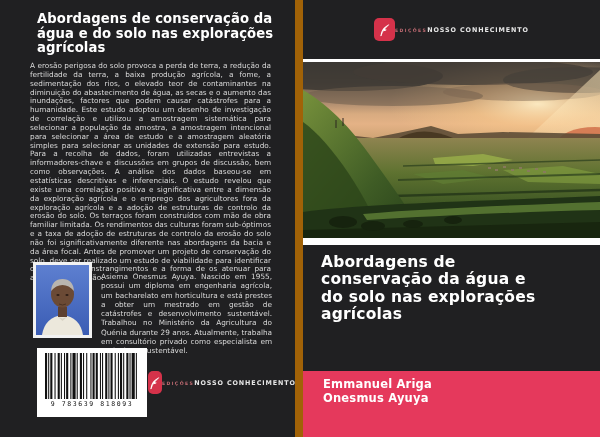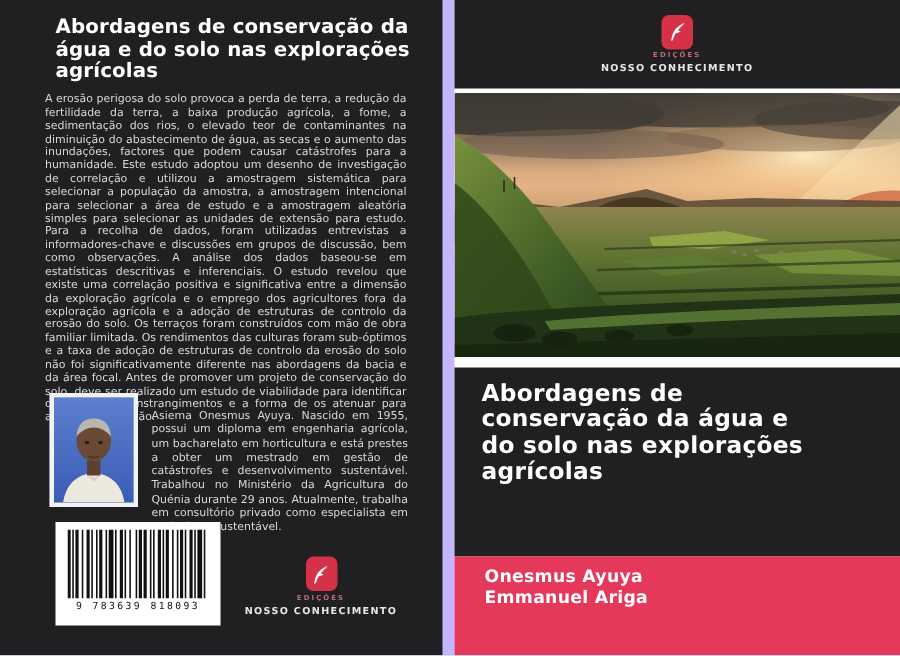--- a/index.html
+++ b/index.html
@@ -1,37 +1,37 @@
 <!DOCTYPE html>
 <html><head>
 <meta charset="utf-8">
 <style>
   html,body{margin:0;padding:0;background:#fff;}
-  .cover{position:relative;width:600px;height:437px;background:#c4b5fd;overflow:hidden;
+  .cover{position:relative;width:600px;height:437px;background:#a16207;overflow:hidden;
          font-family:"DejaVu Sans","Liberation Sans",sans-serif;}
 
   
   .back-panel{position:absolute;left:0;top:0;width:295px;height:437px;background:#202022;}
   .back-title{position:absolute;left:37px;top:12px;width:252px;margin:0;color:#ffffff;
               font-size:13.2px;line-height:14.6px;font-weight:bold;letter-spacing:.1px;}
   .synopsis{position:absolute;left:30px;top:62px;width:241px;margin:0;color:#d9d9d9;
             font-size:7.3px;line-height:8.85px;text-align:justify;}
   .author-photo{position:absolute;left:33px;top:262px;width:53px;height:70px;
                 border:3px solid #f2f2f2;background:#4a6cc0;}
   .author-photo svg{display:block;}
   .bio{position:absolute;left:101px;top:272px;width:171px;margin:0;color:#d9d9d9;
        font-size:7.3px;line-height:9.3px;text-align:justify;}
   .barcode{position:absolute;left:37px;top:348px;width:110px;height:69px;background:#ffffff;
            box-sizing:border-box;padding:5px 7px 2px;display:flex;flex-direction:column;align-items:center;}
   .barcode svg{width:94px;height:46px;fill:#111;}
   .isbn{font-family:"DejaVu Sans Mono","Liberation Mono",monospace;font-size:6.5px;
         letter-spacing:1.6px;color:#111;margin-top:1px;white-space:nowrap;}
 
   
-  .logo{display:flex;flex-direction:column;align-items:center;justify-content:flex-end;}
+  .logo{display:flex;flex-direction:row;align-items:center;}
   .badge{width:21px;height:23px;border-radius:5px;background:#d5324a;
          display:flex;align-items:center;justify-content:center;}
   .badge svg{width:14px;height:14px;}
   .edicoes{font-size:4.6px;letter-spacing:1.4px;color:#c06a72;margin-top:2.5px;font-weight:bold;}
   .pubname{font-size:6.4px;letter-spacing:.9px;color:#e6e6e6;font-weight:bold;white-space:nowrap;margin-top:1px;}
   .logo-back{position:absolute;left:148px;top:371px;width:132px;}
 
   
   .front-panel{position:absolute;left:303px;top:0;width:297px;height:437px;background:#ffffff;}
   .front-top{position:absolute;top:0;left:0;width:297px;height:59px;background:#202022;
@@ -223,17 +223,17 @@
         <line x1="33" y1="58" x2="33" y2="66" stroke="#2c2620" stroke-width="1"></line>
         <line x1="40" y1="56" x2="40" y2="64" stroke="#2c2620" stroke-width="1"></line>
       </svg>
     </div>
 
     <section class="front-title-block" style="background: rgb(32, 32, 34);">
       <h2>Abordagens de conservação da água e do solo nas explorações agrícolas</h2>
     </section>
 
     <footer class="authors-band" style="background: rgb(229, 57, 92);">
+      <div class="author">Emmanuel Ariga</div>
       <div class="author">Onesmus Ayuya</div>
-      <div class="author">Emmanuel Ariga</div>
     </footer>
   </main>
 </div>
 
 </body></html>

